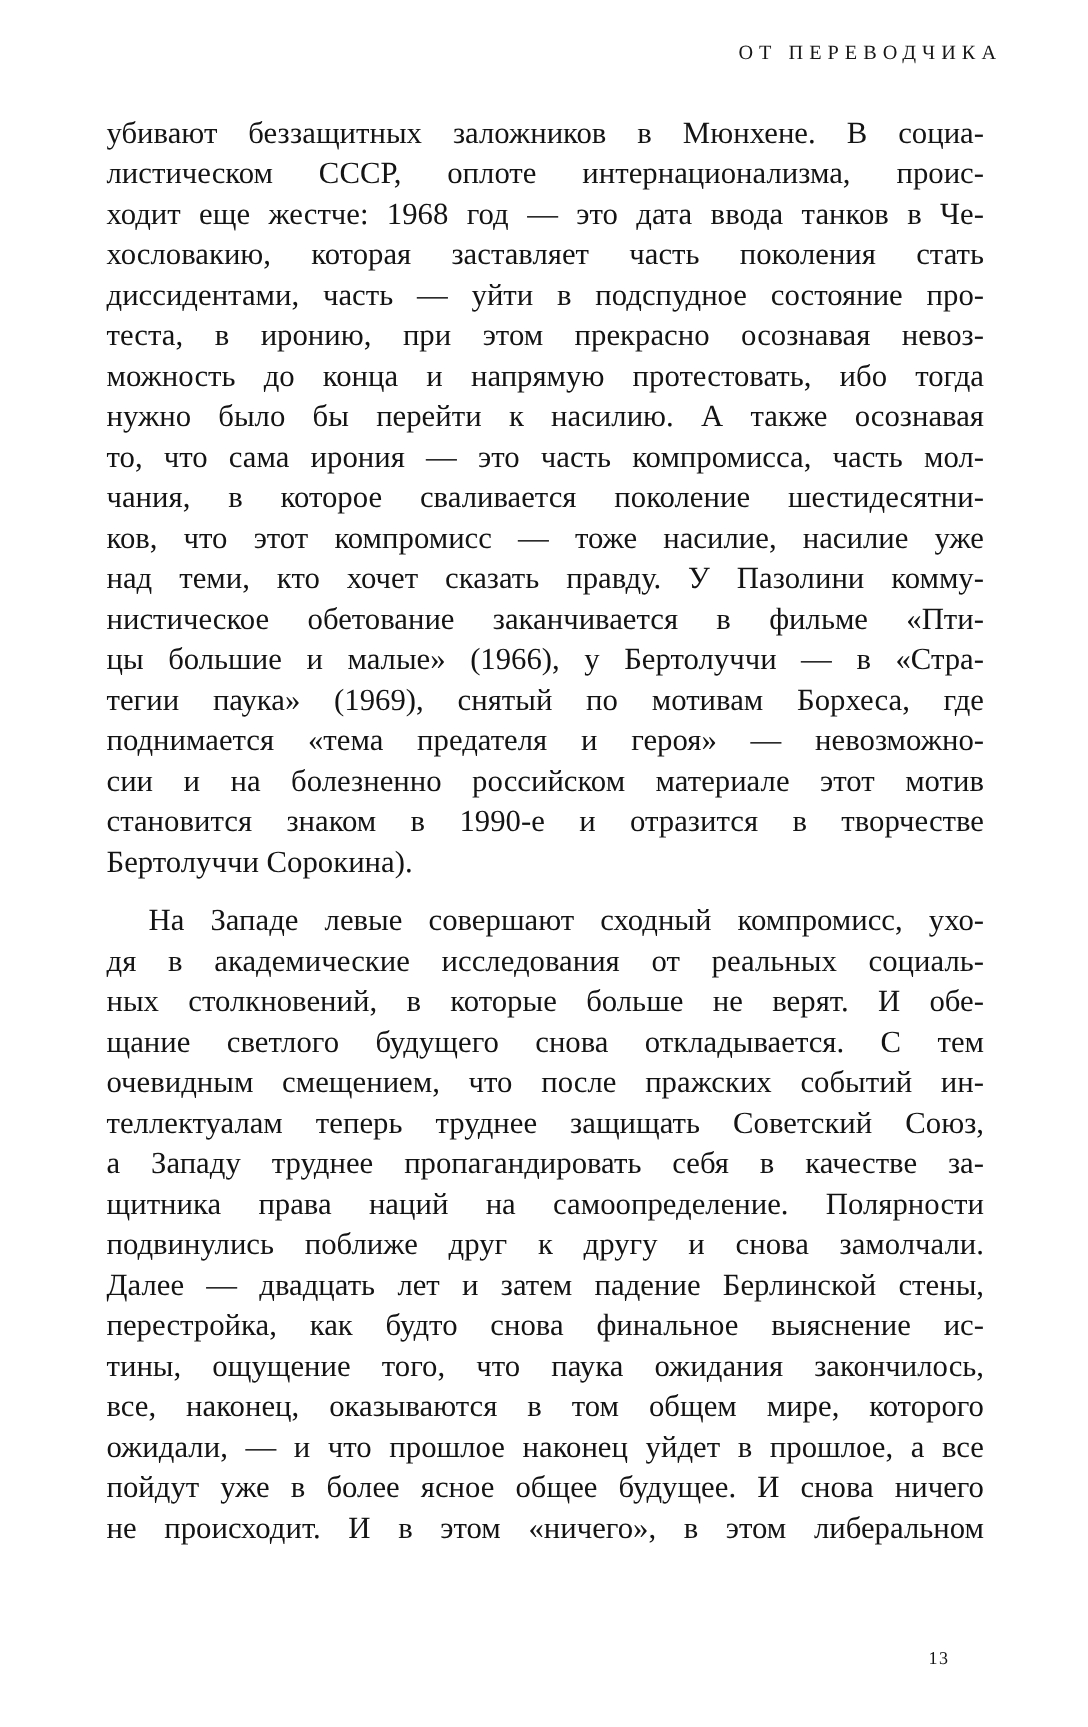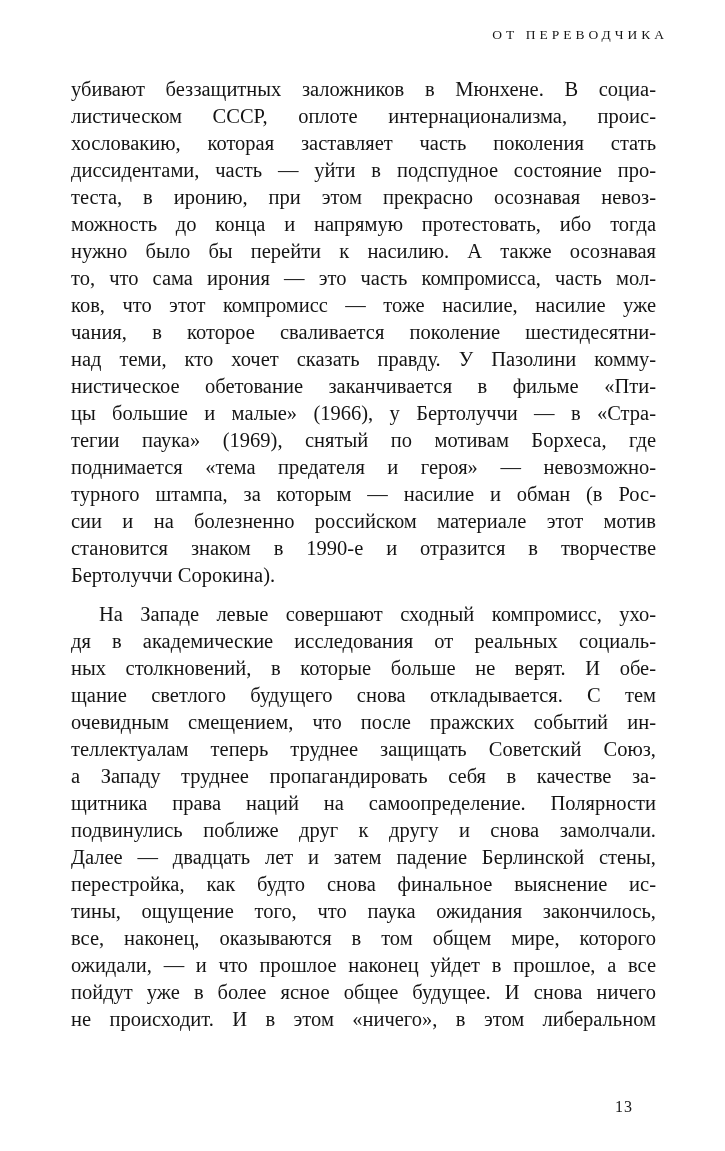--- a/index.html
+++ b/index.html
@@ -53,49 +53,49 @@
   }
   .line.lastline {
     text-align-last: left;
   }
   .page-number {
     position: absolute;
     top: 1098px;
     left: 0;
     width: 633px;
     text-align: right;
-    font-size: 16px;
+    font-size: 12px;
     letter-spacing: 1px;
     color: #161616;
   }
 </style>
 </head>
 <body>
 
 <div class="page">
   <div class="running-header">ОТ ПЕРЕВОДЧИКА</div>
 
   <div class="body-text">
       <div class="paragraph">
         <div class="line">убивают беззащитных заложников в Мюнхене. В социа-</div>
         <div class="line">листическом СССР, оплоте интернационализма, проис-</div>
+        <div class="line">ходит еще жестче: 1968 год — это дата ввода танков в Че-</div>
         <div class="line">хословакию, которая заставляет часть поколения стать</div>
         <div class="line">диссидентами, часть — уйти в подспудное состояние про-</div>
         <div class="line">теста, в иронию, при этом прекрасно осознавая невоз-</div>
         <div class="line">можность до конца и напрямую протестовать, ибо тогда</div>
         <div class="line">нужно было бы перейти к насилию. А также осознавая</div>
         <div class="line">то, что сама ирония — это часть компромисса, часть мол-</div>
+        <div class="line">чания, в которое сваливается поколение шестидесятни-</div>
         <div class="line">ков, что этот компромисс — тоже насилие, насилие уже</div>
-        <div class="line">чания, в которое сваливается поколение шестидесятни-</div>
         <div class="line">над теми, кто хочет сказать правду. У Пазолини комму-</div>
         <div class="line">нистическое обетование заканчивается в фильме «Пти-</div>
         <div class="line">цы большие и малые» (1966), у Бертолуччи — в «Стра-</div>
         <div class="line">тегии паука» (1969), снятый по мотивам Борхеса, где</div>
         <div class="line">поднимается «тема предателя и героя» — невозможно-</div>
-        <div class="line">турного штампа, за которым — насилие и обман (в Рос-</div>
         <div class="line">сии и на болезненно российском материале этот мотив</div>
         <div class="line">становится знаком в 1990-е и отразится в творчестве</div>
         <div class="line lastline">Бертолуччи Сорокина).</div>
       </div>
       <div class="paragraph">
         <div class="line indent">На Западе левые совершают сходный компромисс, ухо-</div>
         <div class="line">дя в академические исследования от реальных социаль-</div>
         <div class="line">ных столкновений, в которые больше не верят. И обе-</div>
         <div class="line">щание светлого будущего снова откладывается. С тем</div>
         <div class="line">очевидным смещением, что после пражских событий ин-</div>

